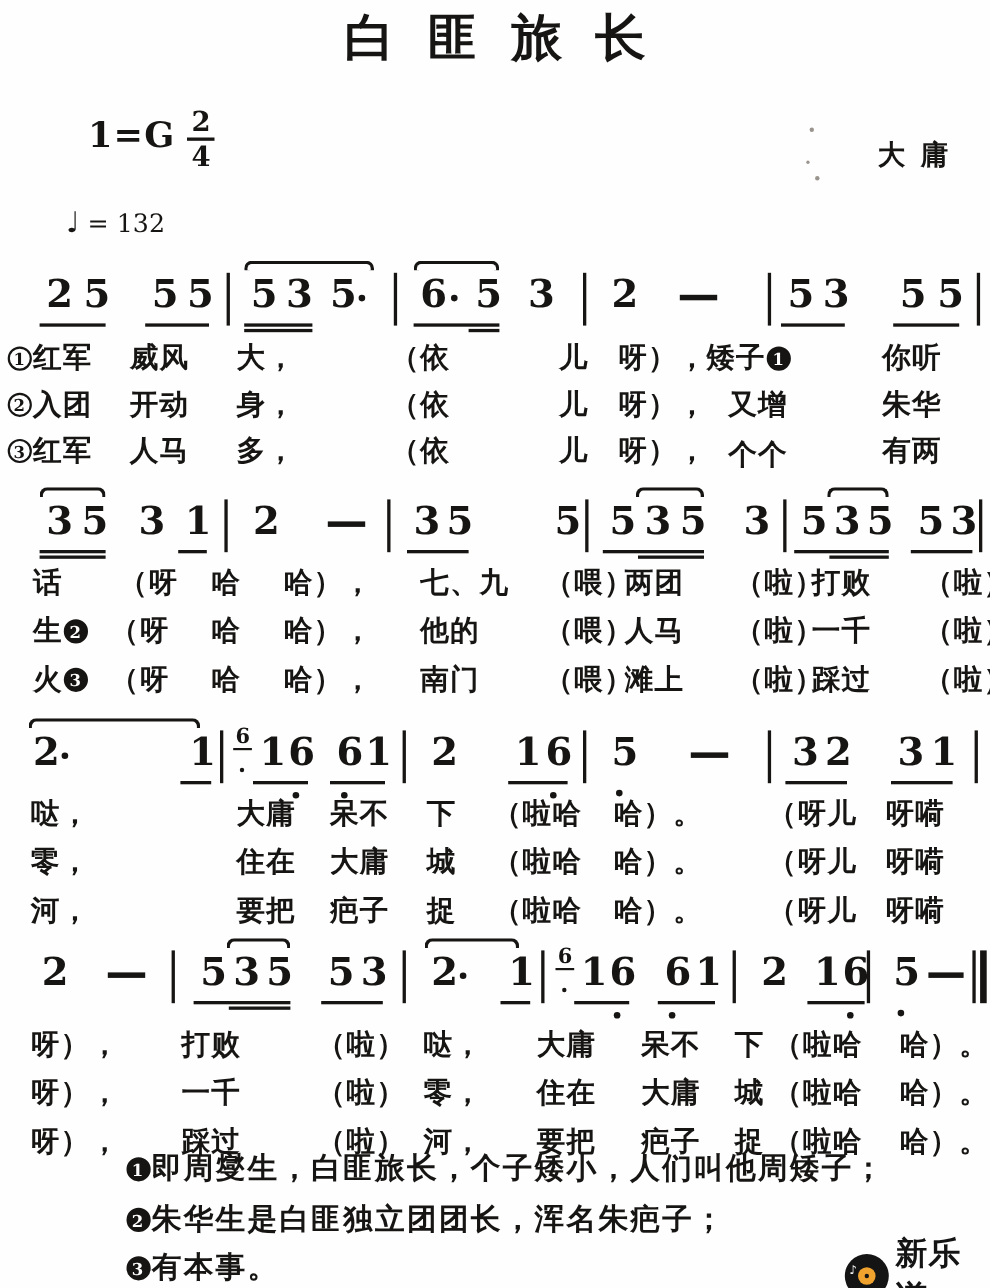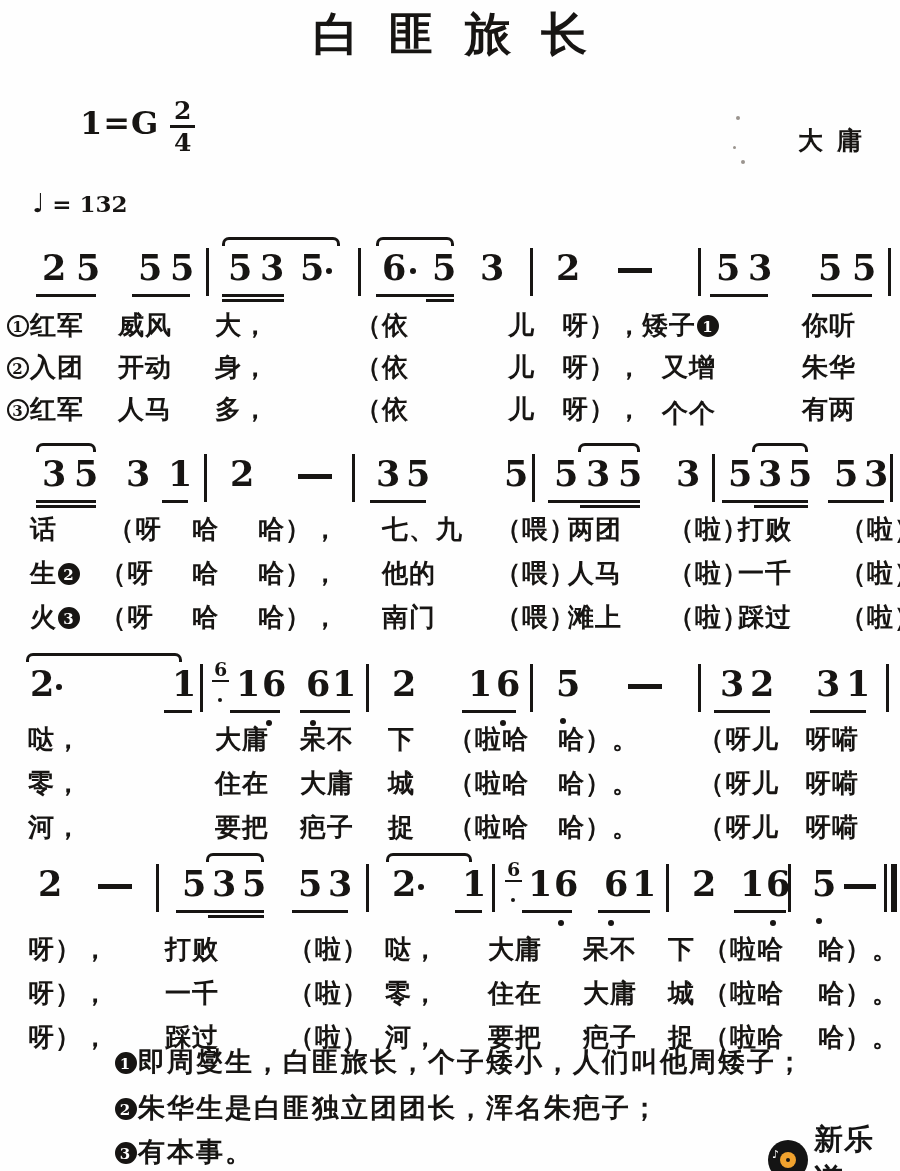--- a/index.html
+++ b/index.html
@@ -8,21 +8,21 @@
   
   .title{position:absolute;top:4px;left:0;width:100%;text-align:center;
          font-size:46px;font-weight:bold;letter-spacing:30px;text-indent:30px;}
   
   .keysig{position:absolute;left:44px;top:104px;font-size:32px;font-weight:bold;letter-spacing:1px;margin-left:36px;}
   .timesig{position:absolute;left:170px;top:98px;text-align:center;line-height:1;}
   .timesig .tsn{display:block;font-size:25px;font-weight:bold;padding:0 4px;}
   .timesig .tsn.top{border-bottom:3px solid #171513;padding-bottom:2px;}
   .timesig .tsn.bot{padding-top:2px;}
   .credit{position:absolute;left:798px;top:124px;font-size:25px;font-weight:bold;letter-spacing:14px;white-space:nowrap;}
-  .tempo{position:absolute;left:32px;top:188px;font-size:23px;font-weight:bold;}
+  .tempo{position:absolute;left:60px;top:188px;font-size:23px;font-weight:normal;}
   .tempo .nq{font-family:"DejaVu Sans",sans-serif;font-size:26px;}
   .speck{position:absolute;background:#9a948e;border-radius:50%;}
   
   .nt{position:absolute;font-size:35px;font-weight:bold;line-height:1;white-space:nowrap;}
   .gn{position:absolute;font-size:19px;font-weight:bold;line-height:1;border-bottom:2px solid #171513;padding:0 2px 1px 2px;}
   .bl{position:absolute;width:3px;background:#171513;}
   .bm{position:absolute;height:3px;background:#171513;}
   .sl{position:absolute;height:9px;border-top:3px solid #171513;border-left:3px solid #171513;
       border-right:3px solid #171513;border-radius:7px 7px 0 0;box-sizing:border-box;}
   .hd{position:absolute;height:5px;background:#171513;}

